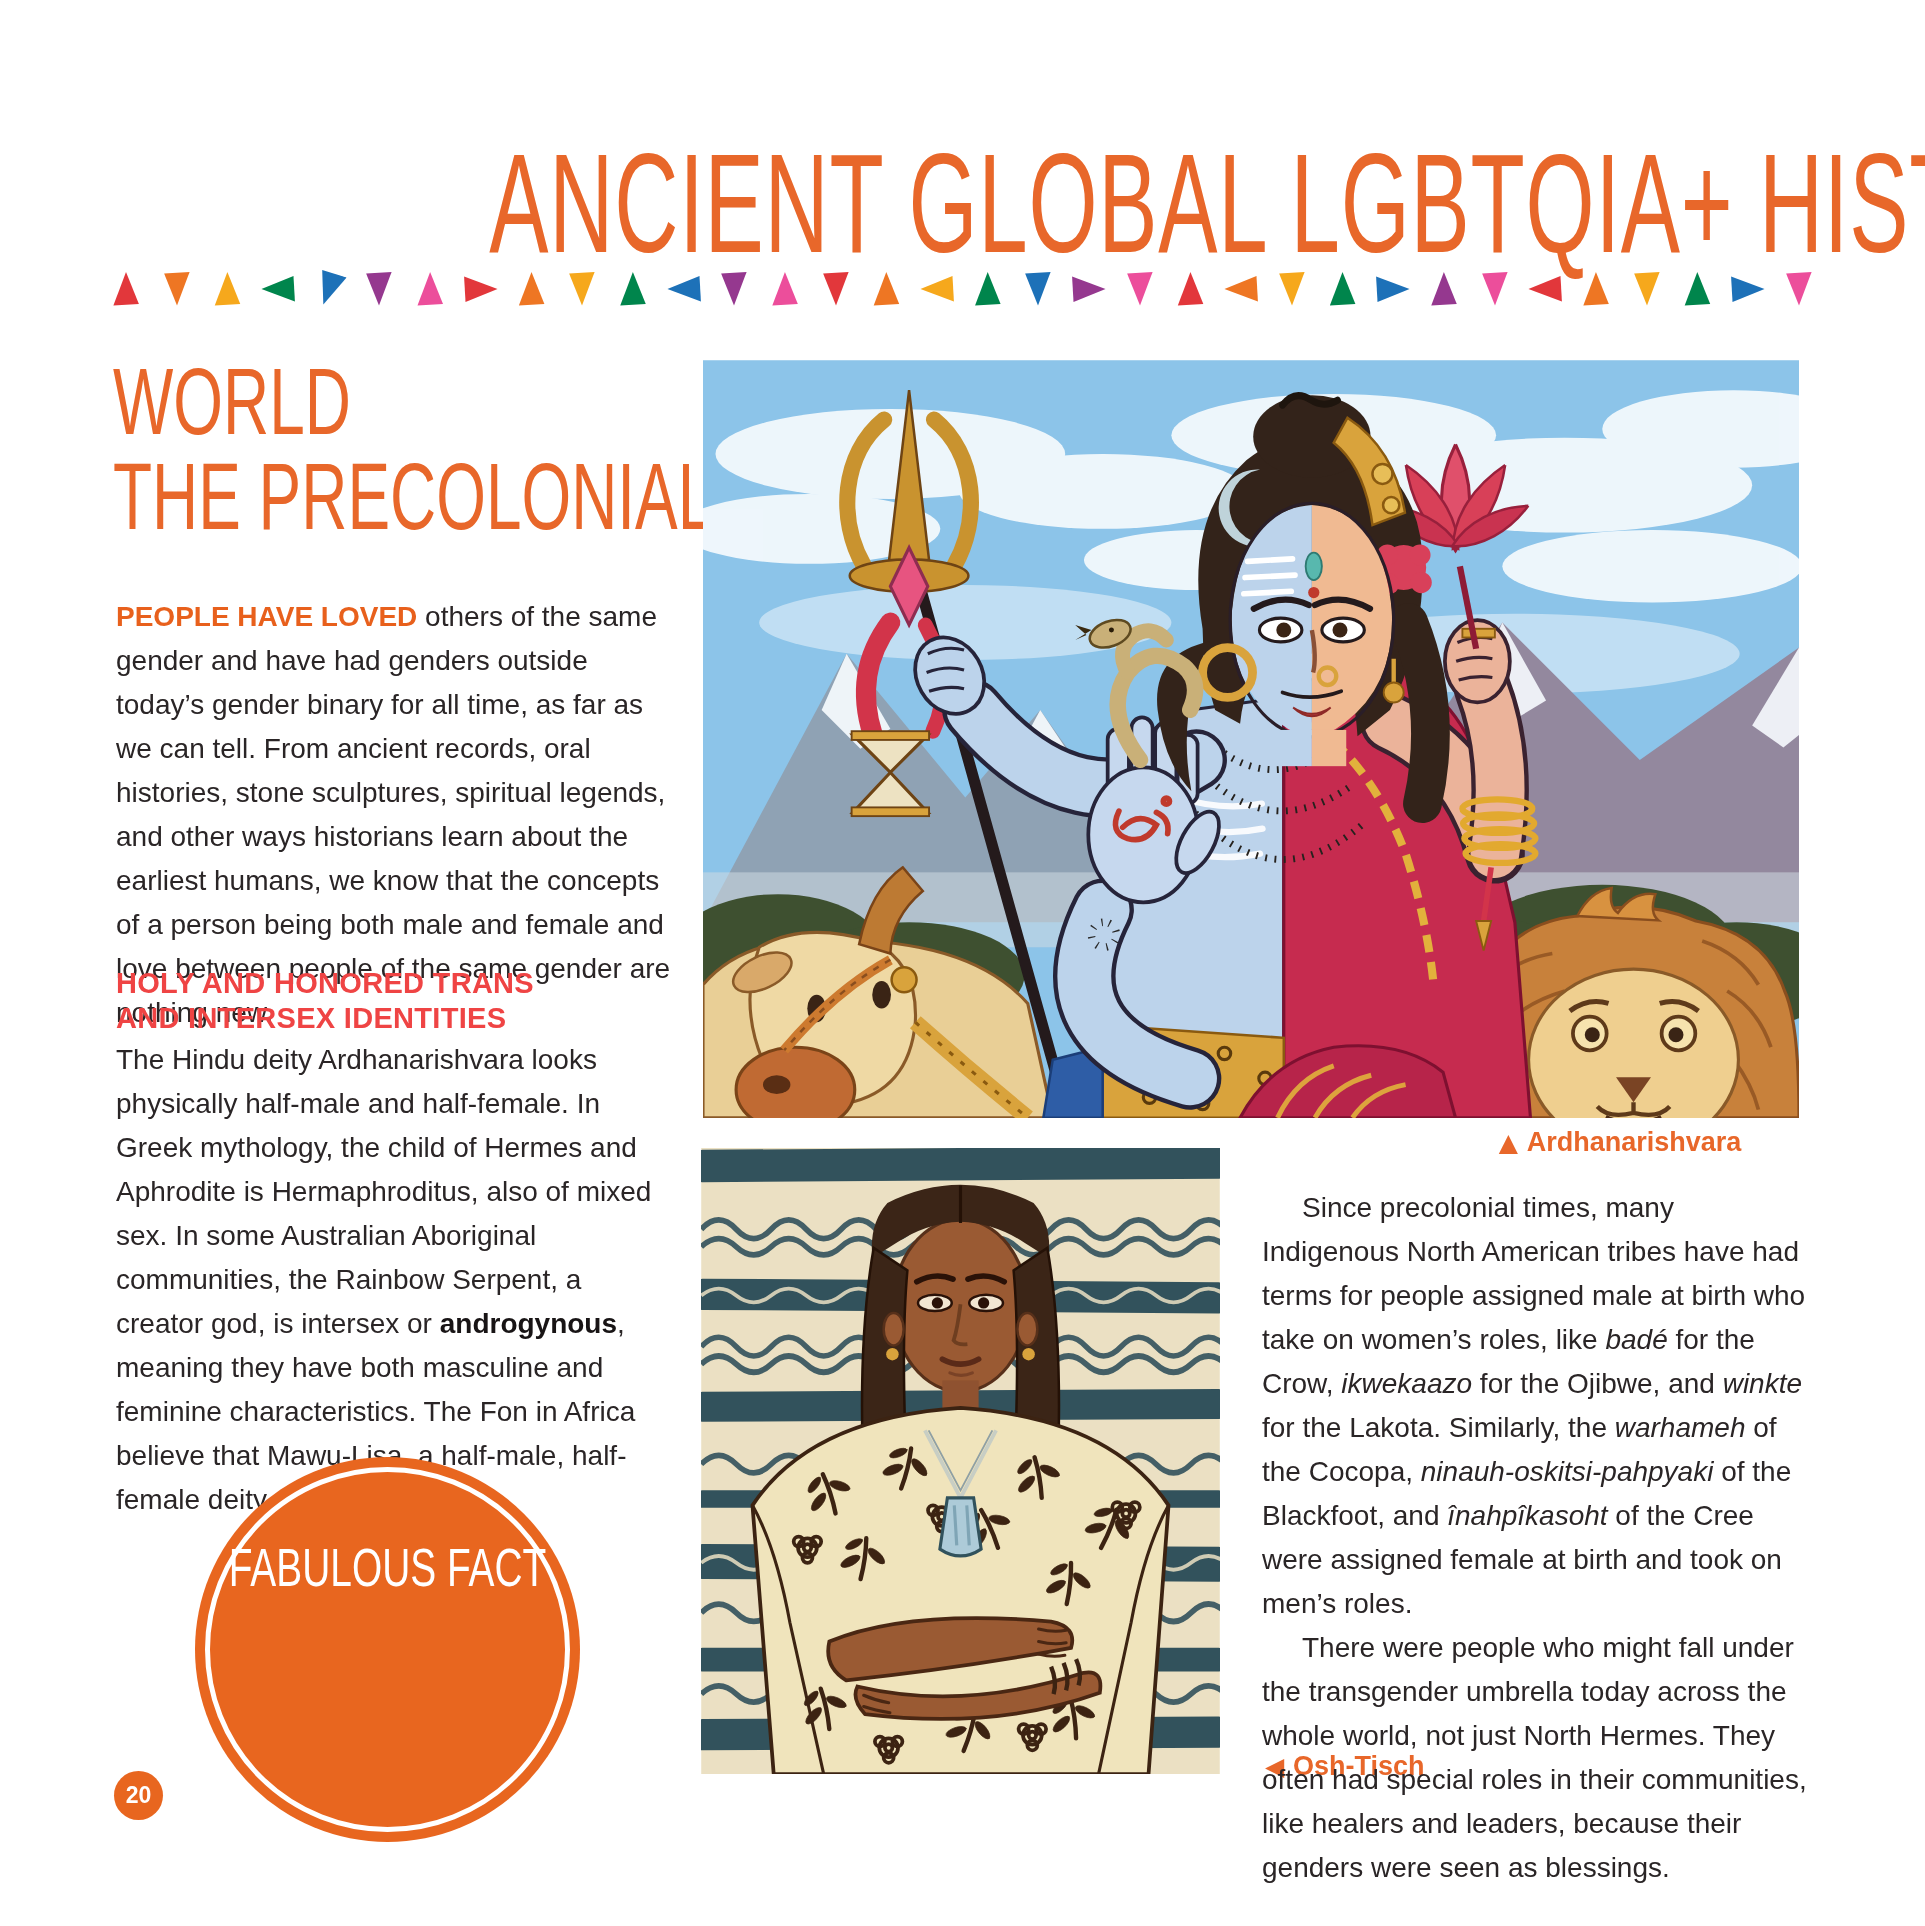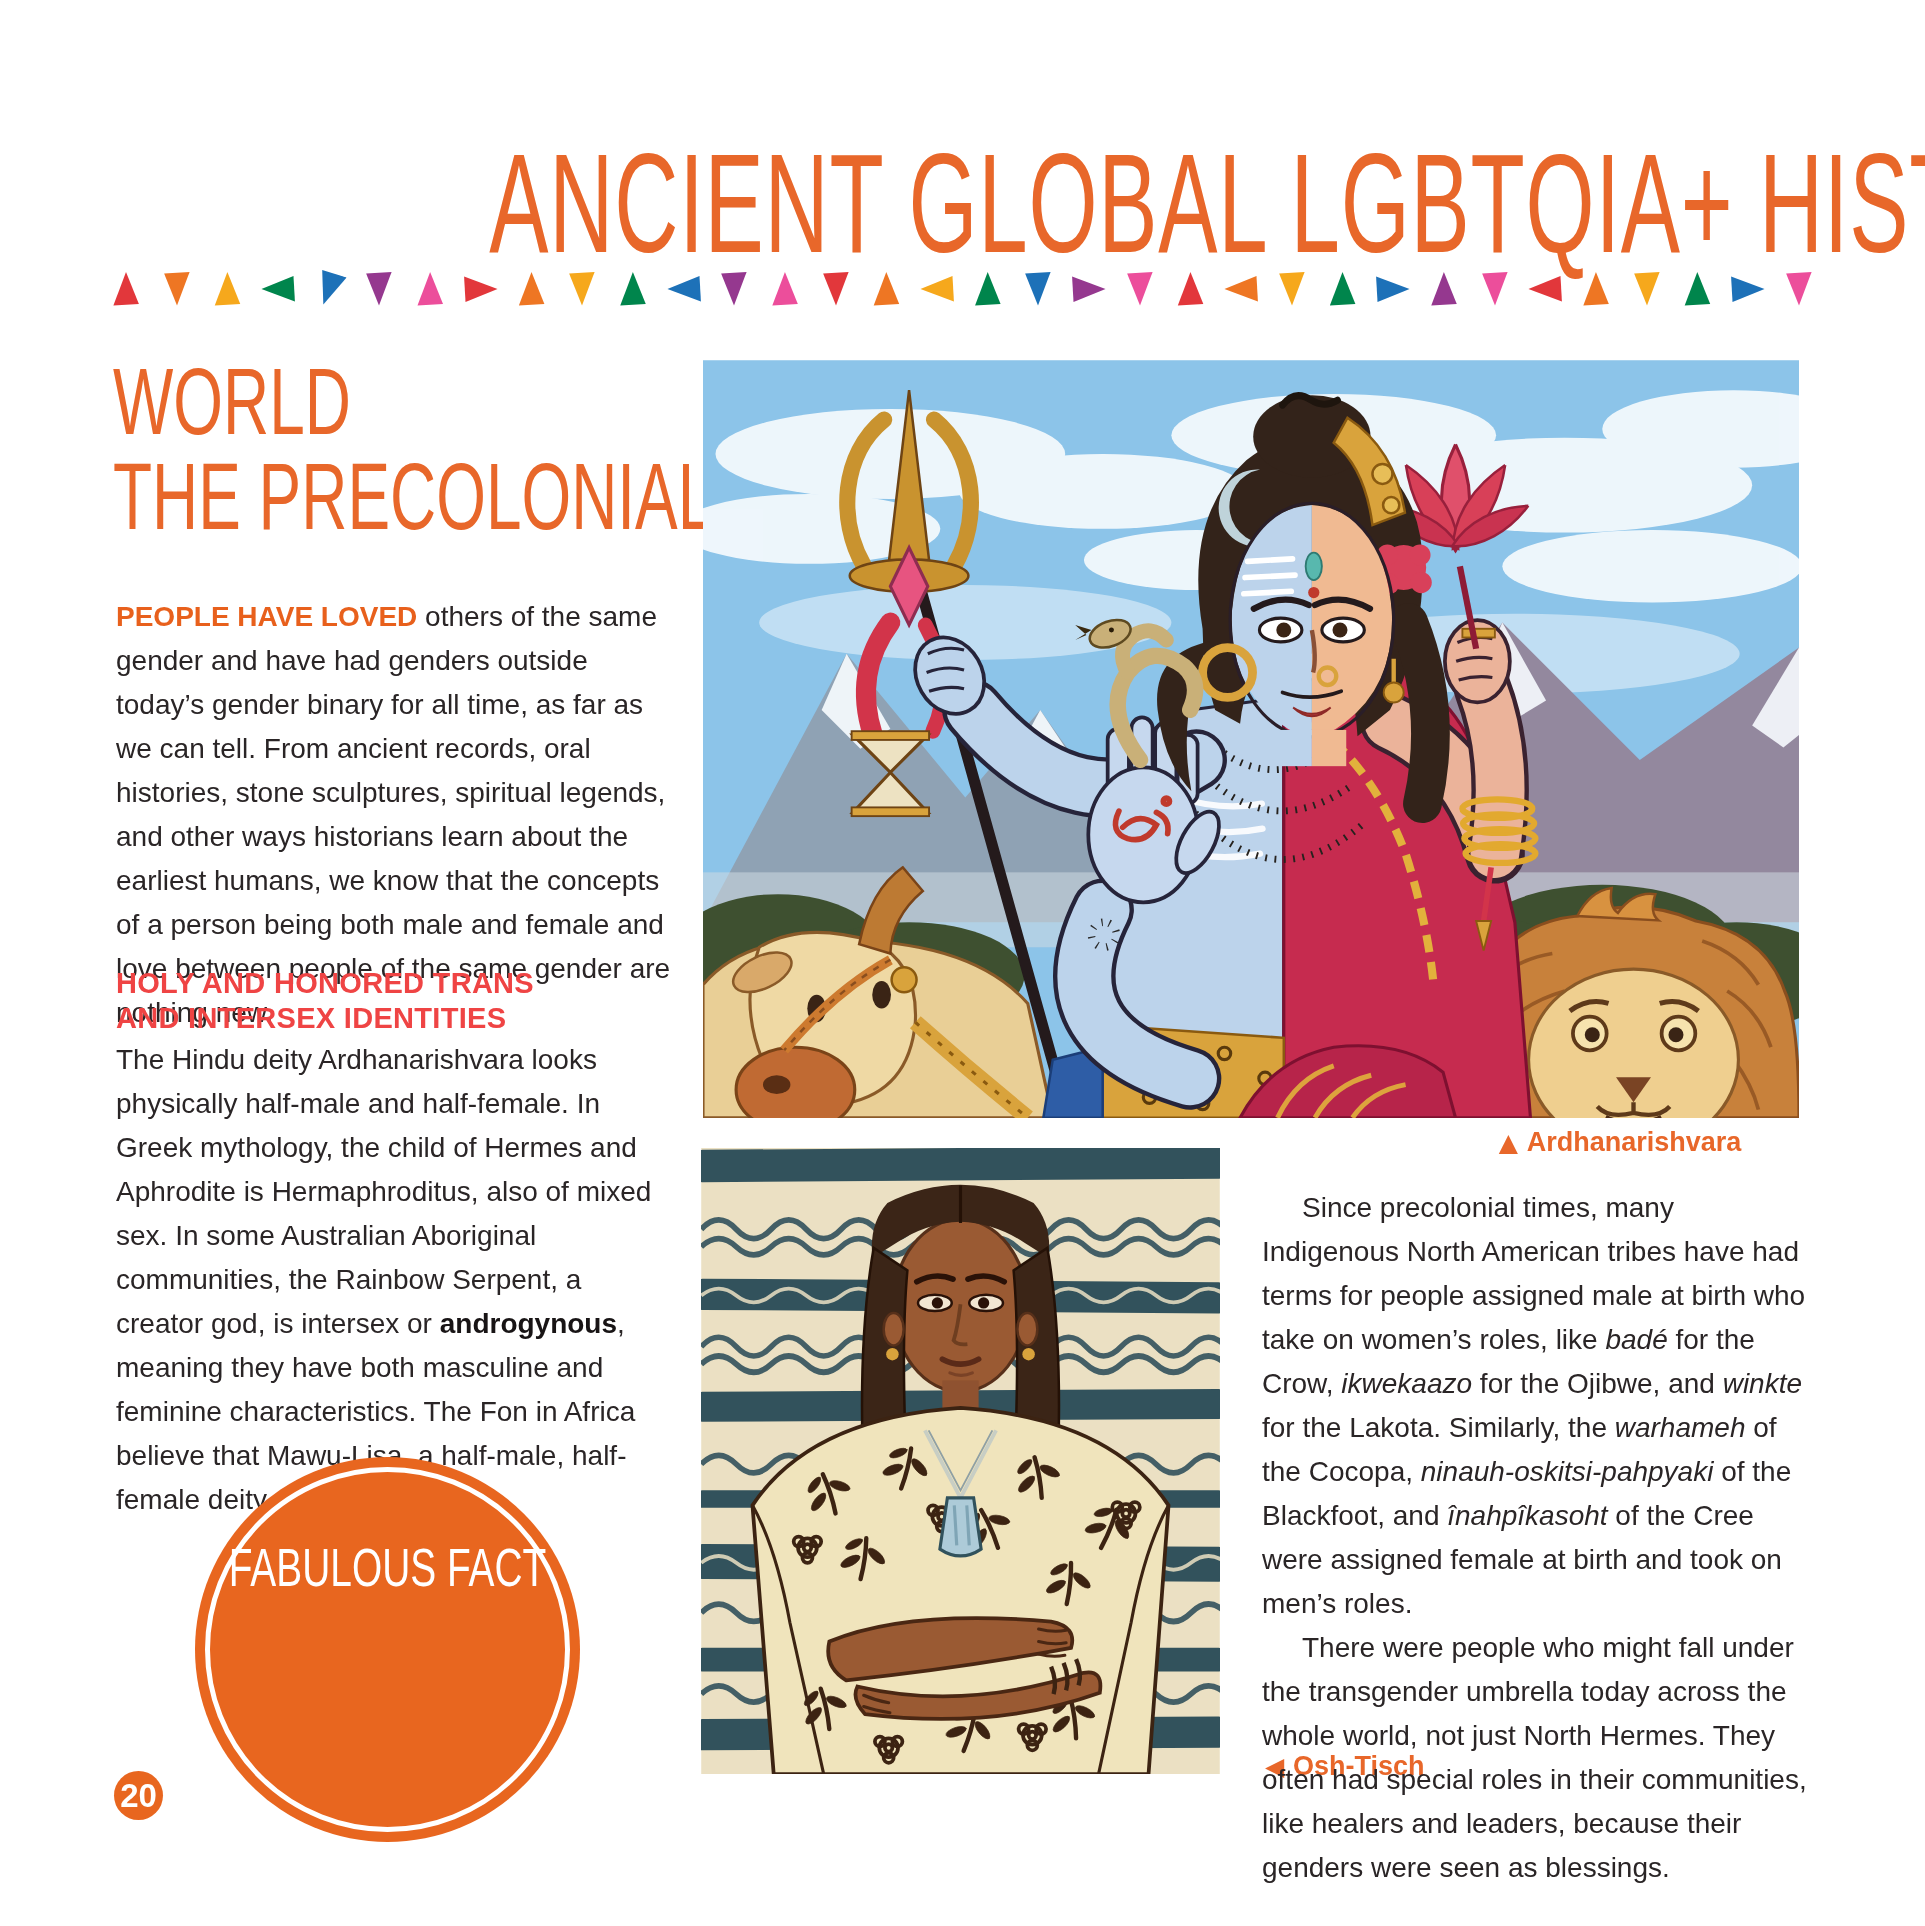--- a/index.html
+++ b/index.html
@@ -29,21 +29,21 @@
   .right-col p{margin:0;text-indent:40px;}
   
   .fact-circle{position:absolute;left:195px;top:1457px;width:385px;height:385px;border-radius:50%;background:#E8661F;}
   .fact-ring{position:absolute;inset:10px;border:5px solid #ffffff;border-radius:50%;}
   .fact-inner{position:absolute;inset:0;display:flex;flex-direction:column;align-items:center;text-align:center;}
   .fact-title{margin-top:86px;height:49px;line-height:49px;color:#ffffff;}
   .fact-title .ft{display:inline-block;font-size:54px;font-weight:400;transform:scaleX(.72);transform-origin:center;white-space:nowrap;color:#fff;}
   .fact-body{margin-top:19px;width:281px;font-size:25.6px;line-height:34px;font-weight:700;color:#ffffff;}
   
   .page-num{position:absolute;left:114px;top:1771px;width:49px;height:49px;border-radius:50%;background:#E8661F;
-    color:#fff;font-size:33px;font-weight:700;line-height:49px;text-align:center;}
+    color:#fff;font-size:23px;font-weight:700;line-height:49px;text-align:center;}
   
   .fig{position:absolute;overflow:hidden;}
   .fig svg{display:block;width:100%;height:100%;}
   .fig-main{left:703px;top:360px;width:1096px;height:758px;}
   .fig-osh{left:701px;top:1148px;width:519px;height:626px;}
   .caption{position:absolute;color:#E8672A;font-size:27px;font-weight:700;}
   .cap-a{left:1437px;top:1127px;width:366px;text-align:center;}
   .cap-b{left:1265px;top:1751px;}
   .cap-marker{font-family:"DejaVu Sans",sans-serif;font-weight:400;font-size:25px;margin-right:8.7px;}
 </style>

